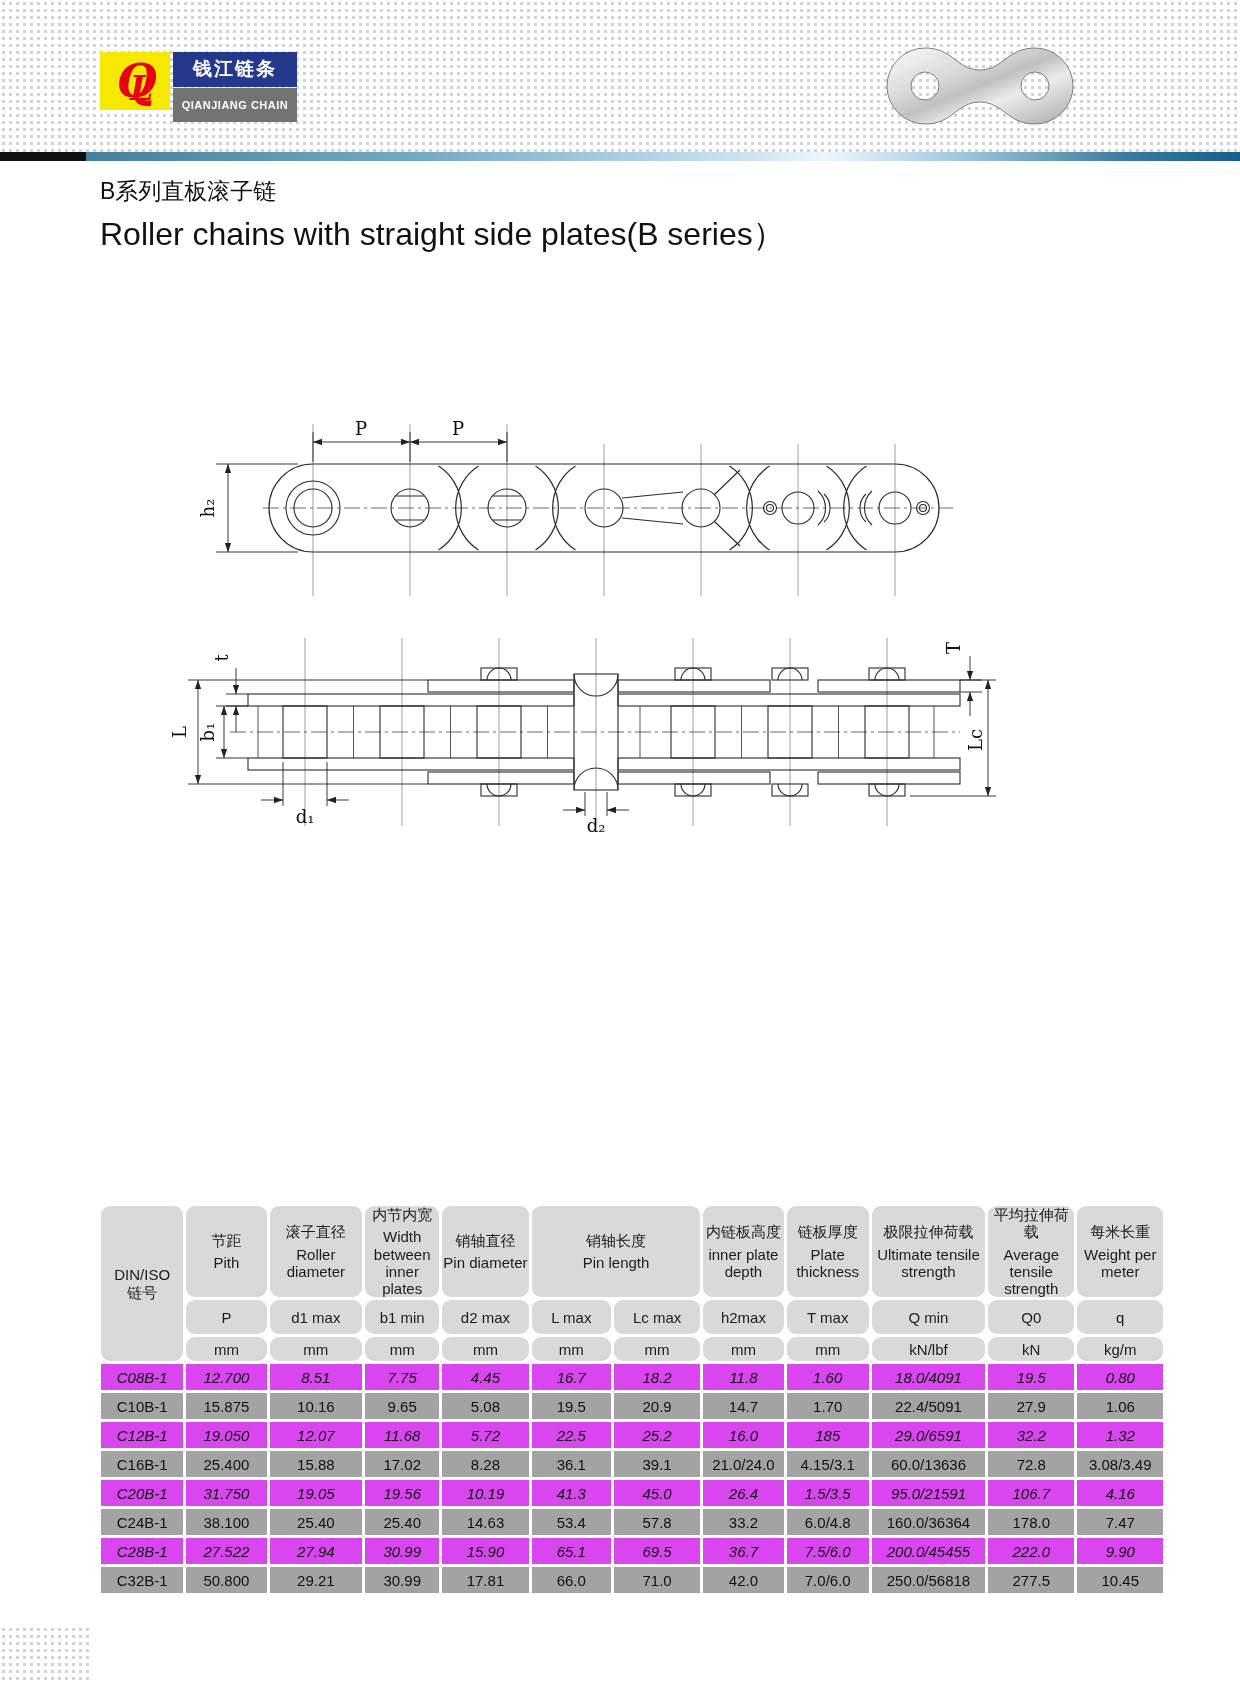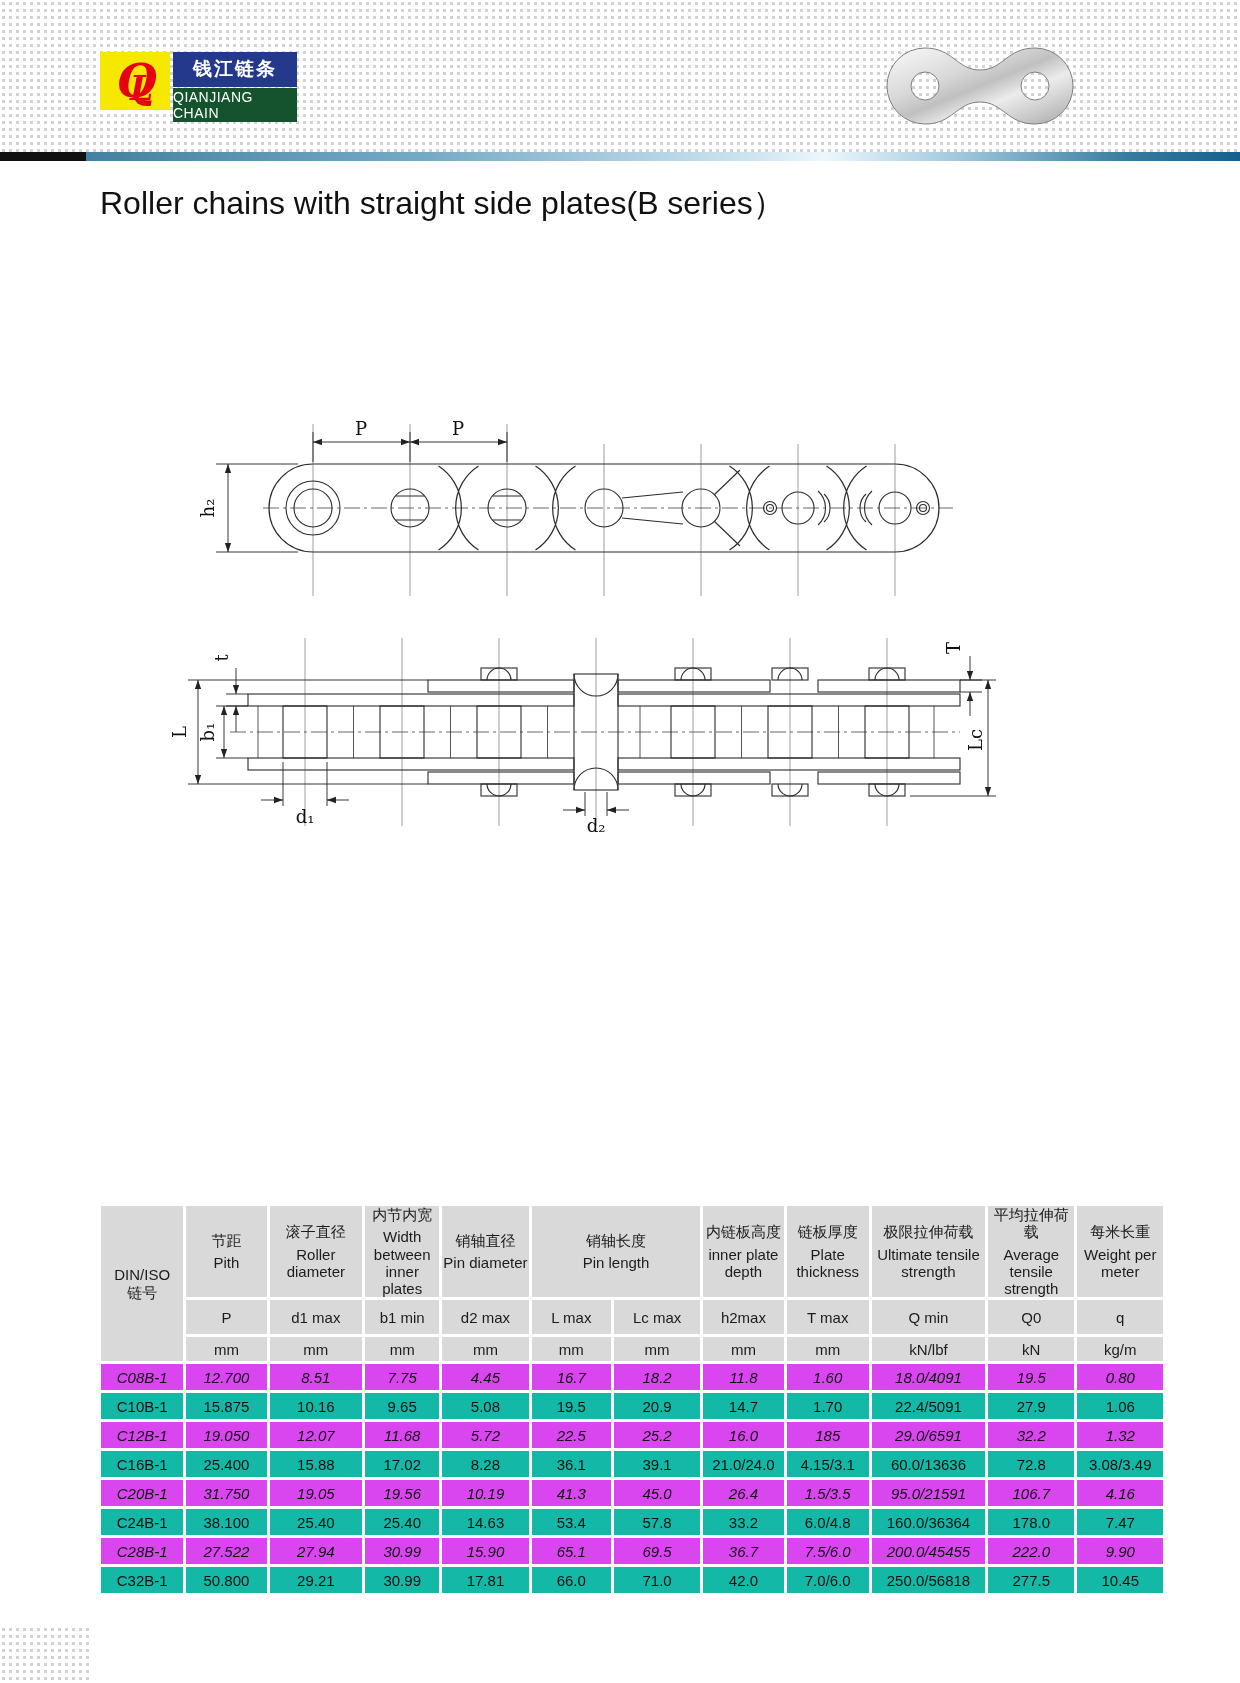--- a/index.html
+++ b/index.html
@@ -17,41 +17,41 @@
   .logo{position:absolute;left:100px;top:52px;display:flex;gap:3px;}
   .logo-yellow{width:70px;height:58px;background:#f6e800;display:flex;
       align-items:center;justify-content:center;}
   .mono-q{font-family:"DejaVu Serif",serif;font-style:italic;font-weight:bold;
       font-size:46px;color:#e60012;line-height:1;}
   .mono-l{font-family:"DejaVu Serif",serif;font-style:italic;font-weight:bold;
       font-size:33px;color:#e60012;line-height:1;margin-left:-27px;position:relative;top:7px;}
   .logo-right{width:124px;height:70px;display:flex;flex-direction:column;gap:1px;}
   .logo-blue{flex:1;background:#24388c;color:#fff;display:flex;align-items:center;
       justify-content:center;font-size:19px;font-weight:bold;letter-spacing:2px;}
-  .logo-red{flex:1;background:#14532d;color:#fff;display:flex;align-items:center;
-      justify-content:center;font-size:14px;font-weight:normal;letter-spacing:.5px;}
+  .logo-red{flex:1;background:#737373;color:#fff;display:flex;align-items:center;
+      justify-content:center;font-size:11px;font-weight:bold;letter-spacing:.5px;}
   .plate-img{position:absolute;left:875px;top:38px;}
   .titles{position:absolute;left:100px;top:176px;color:#111;}
   .title-cn{font-size:23px;}
   .title-en{font-size:32px;margin-top:6px;}
   .diagram1{position:absolute;left:178px;top:388px;}
   .diagram2{position:absolute;left:170px;top:620px;}
   .dimtext{font-family:"DejaVu Serif",serif;font-size:18px;fill:#111;}
   table.spec{position:absolute;left:98px;top:1203px;width:1068px;
       border-collapse:separate;border-spacing:3px;table-layout:fixed;}
   .spec th,.spec td{text-align:center;vertical-align:middle;padding:0;}
   .spec thead th{background:#d9d9d9;font-weight:normal;color:#1c1c1c;
-      font-size:15px;line-height:1.15;}
+      font-size:15px;line-height:1.15;border-radius:9px;}
   .h-row1 th{height:88px;}
   .h-row1 .cn{margin-bottom:5px;}
   .h-row2 th{height:34px;}
   .h-row3 th{height:24px;}
   .spec tbody td{height:26px;font-size:15px;color:#111;}
   .row-a td{background:#d946ef;font-style:italic;}
-  .row-b td{background:#14b8a6;}
+  .row-b td{background:#a3a3a3;}
 </style>
 </head>
 <body>
 
 <div class="page">
 
   <div class="band dots"></div>
 
   <div class="logo">
     <div class="logo-yellow">
@@ -79,20 +79,21 @@
              M50,34 A14 14 0 1 0 50,62 A14 14 0 1 0 50,34 Z
              M160,34 A14 14 0 1 0 160,62 A14 14 0 1 0 160,34 Z"></path>
   </svg>
 
   <div class="divider">
     <div class="divider-black"></div>
     <div class="divider-grad"></div>
   </div>
 
   <div class="titles">
+    <div class="title-cn">B系列直板滚子链</div>
     <div class="title-en">Roller chains with straight side plates(B series）</div>
   </div>
 
   <svg class="diagram1" width="800" height="220" viewBox="0 0 800 220">
     <defs>
       <marker id="ar1" viewBox="0 0 10 10" refX="10" refY="5" markerWidth="10" markerHeight="10" orient="auto-start-reverse">
           <path d="M0,1.5 L10,5 L0,8.5 z" fill="#222"></path>
         </marker>
     </defs>
     <g stroke="#777" stroke-width="0.7">

